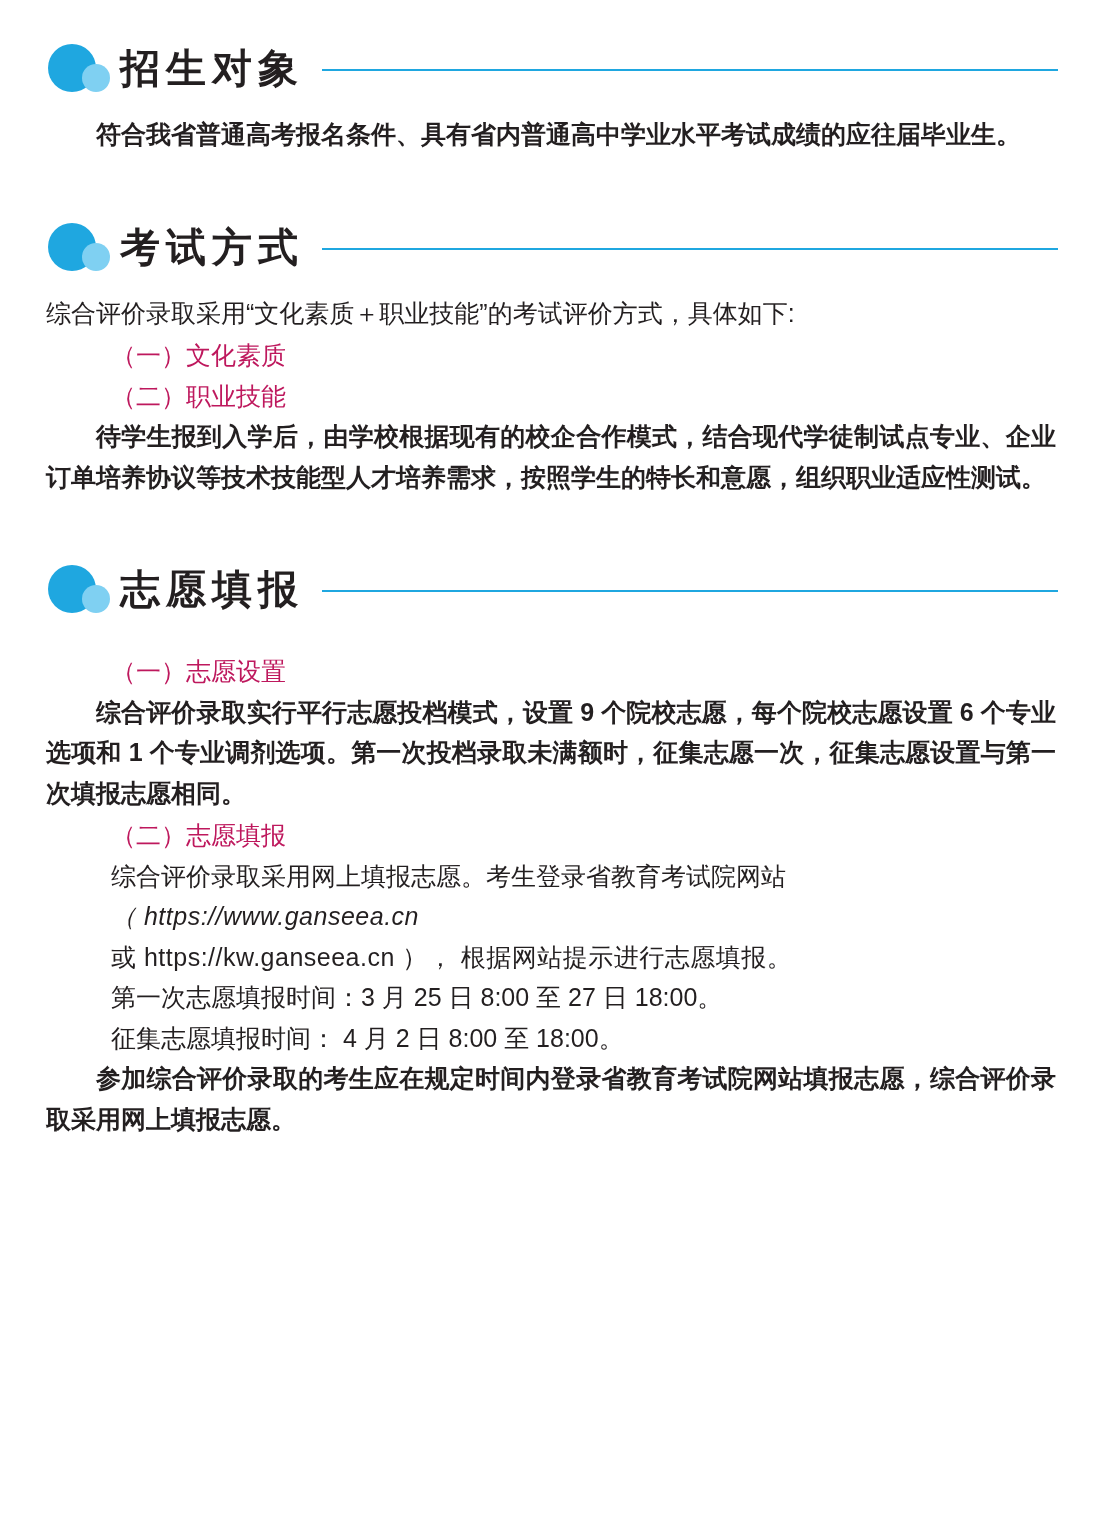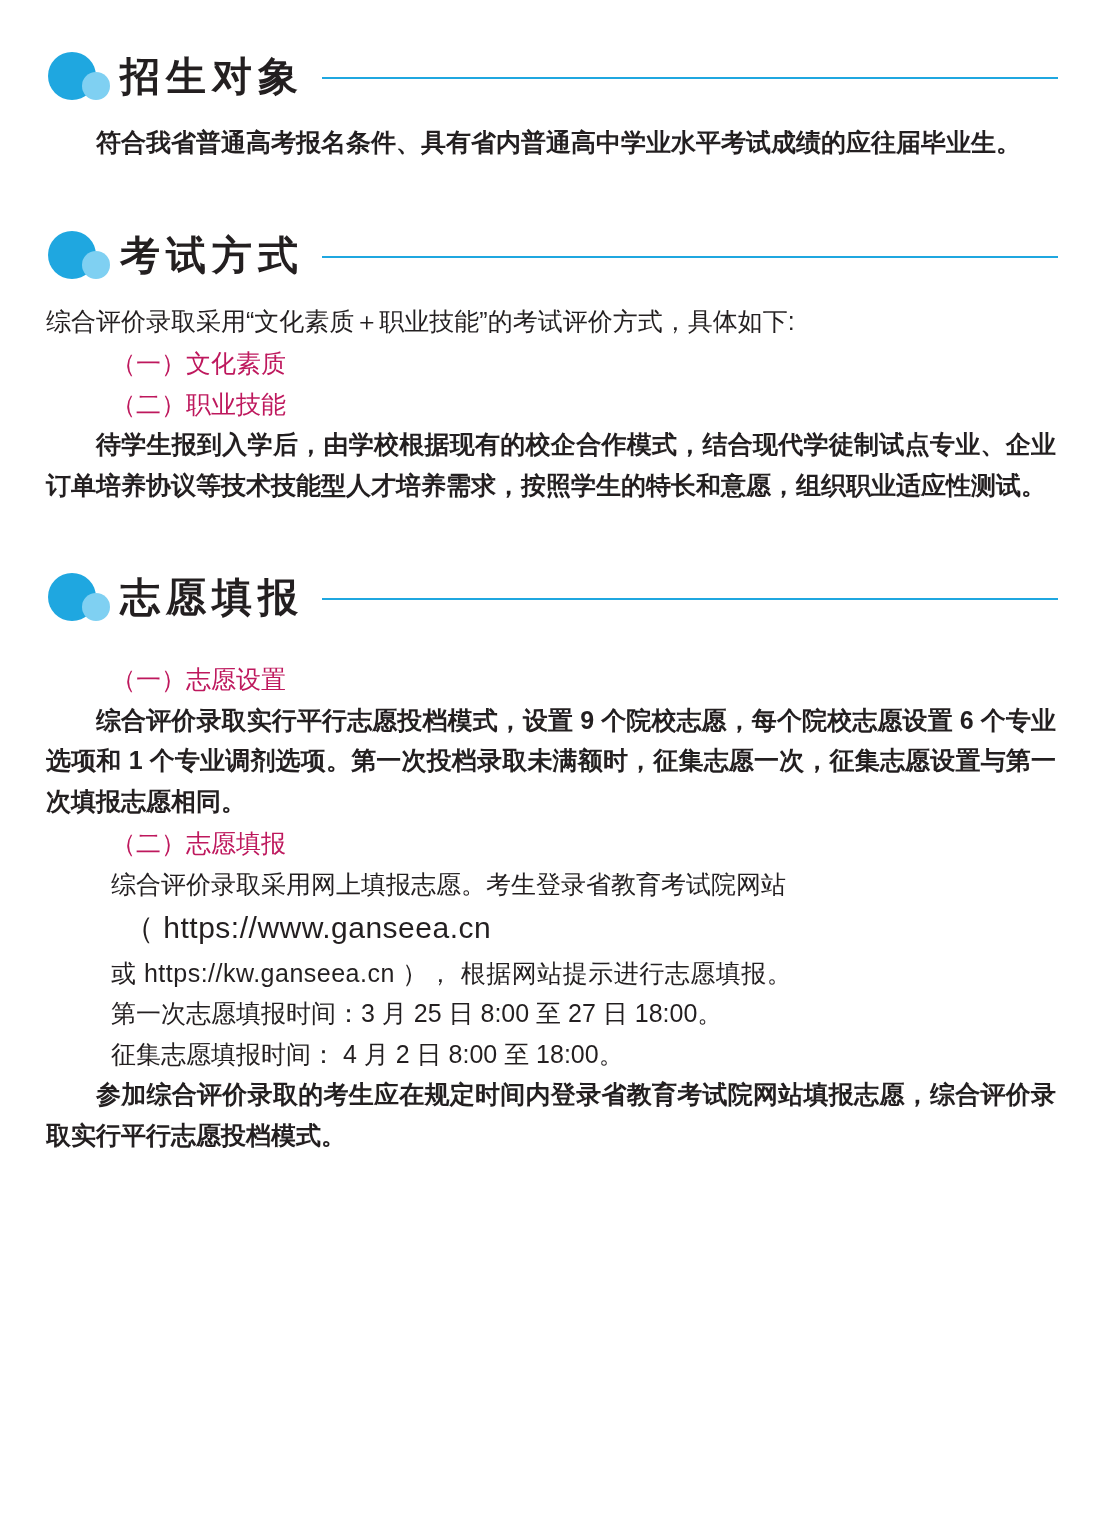--- a/index.html
+++ b/index.html
@@ -15,21 +15,21 @@
     -webkit-font-smoothing: antialiased;
   }
   .page {
     position: relative;
     width: 1102px;
     min-height: 1514px;
     padding: 0;
     box-sizing: border-box;
   }
   .content {
-    padding: 40px 44px 30px 44px;
+    padding: 32px 44px 30px 44px;
   }
 
   
   .section-head {
     display: flex;
     align-items: center;
     margin: 0 0 6px 0;
     height: 72px;
   }
   .bullet {
@@ -97,26 +97,27 @@
   }
   .section {
     margin-bottom: 26px;
   }
   .section-body {
     padding: 4px 2px 0 2px;
   }
   .gap-1 { height: 16px; }
   .gap-2 { height: 30px; }
   .url-line {
-    font-size: 30px;
+    font-size: 25px;
     line-height: 1.62;
     margin: 0;
     padding-left: 2.6em;
     color: #231f20;
     letter-spacing: 0.5px;
+    font-style: italic;
   }
   .url-line2 {
     font-size: 25px;
     line-height: 1.62;
     margin: 0;
     padding-left: 2.6em;
     color: #231f20;
     letter-spacing: 0.5px;
   }
   .plain-line {
@@ -180,18 +181,18 @@
       <div class="section-body">
         <div class="gap-1"></div>
         <p class="sub-head">（一）志愿设置</p>
         <p class="para indent">综合评价录取实行平行志愿投档模式，设置 9 个院校志愿，每个院校志愿设置 6 个专业选项和 1 个专业调剂选项。第一次投档录取未满额时，征集志愿一次，征集志愿设置与第一次填报志愿相同。</p>
         <p class="sub-head">（二）志愿填报</p>
         <p class="plain-line">综合评价录取采用网上填报志愿。考生登录省教育考试院网站</p>
         <p class="url-line">（ https://www.ganseea.cn</p>
         <p class="url-line2">或 https://kw.ganseea.cn ）， 根据网站提示进行志愿填报。</p>
         <p class="plain-line red">第一次志愿填报时间：3 月 25 日 8:00 至 27 日 18:00。</p>
         <p class="plain-line red">征集志愿填报时间： 4 月 2 日 8:00 至 18:00。</p>
-        <p class="para indent">参加综合评价录取的考生应在规定时间内登录省教育考试院网站填报志愿，综合评价录取实行平行志愿投档模式。</p>
+        <p class="para indent">参加综合评价录取的考生应在规定时间内登录省教育考试院网站填报志愿，综合评价录取采用网上填报志愿。</p>
       </div>
     </div>
 
   </div>
 </div>
 
 </body></html>

